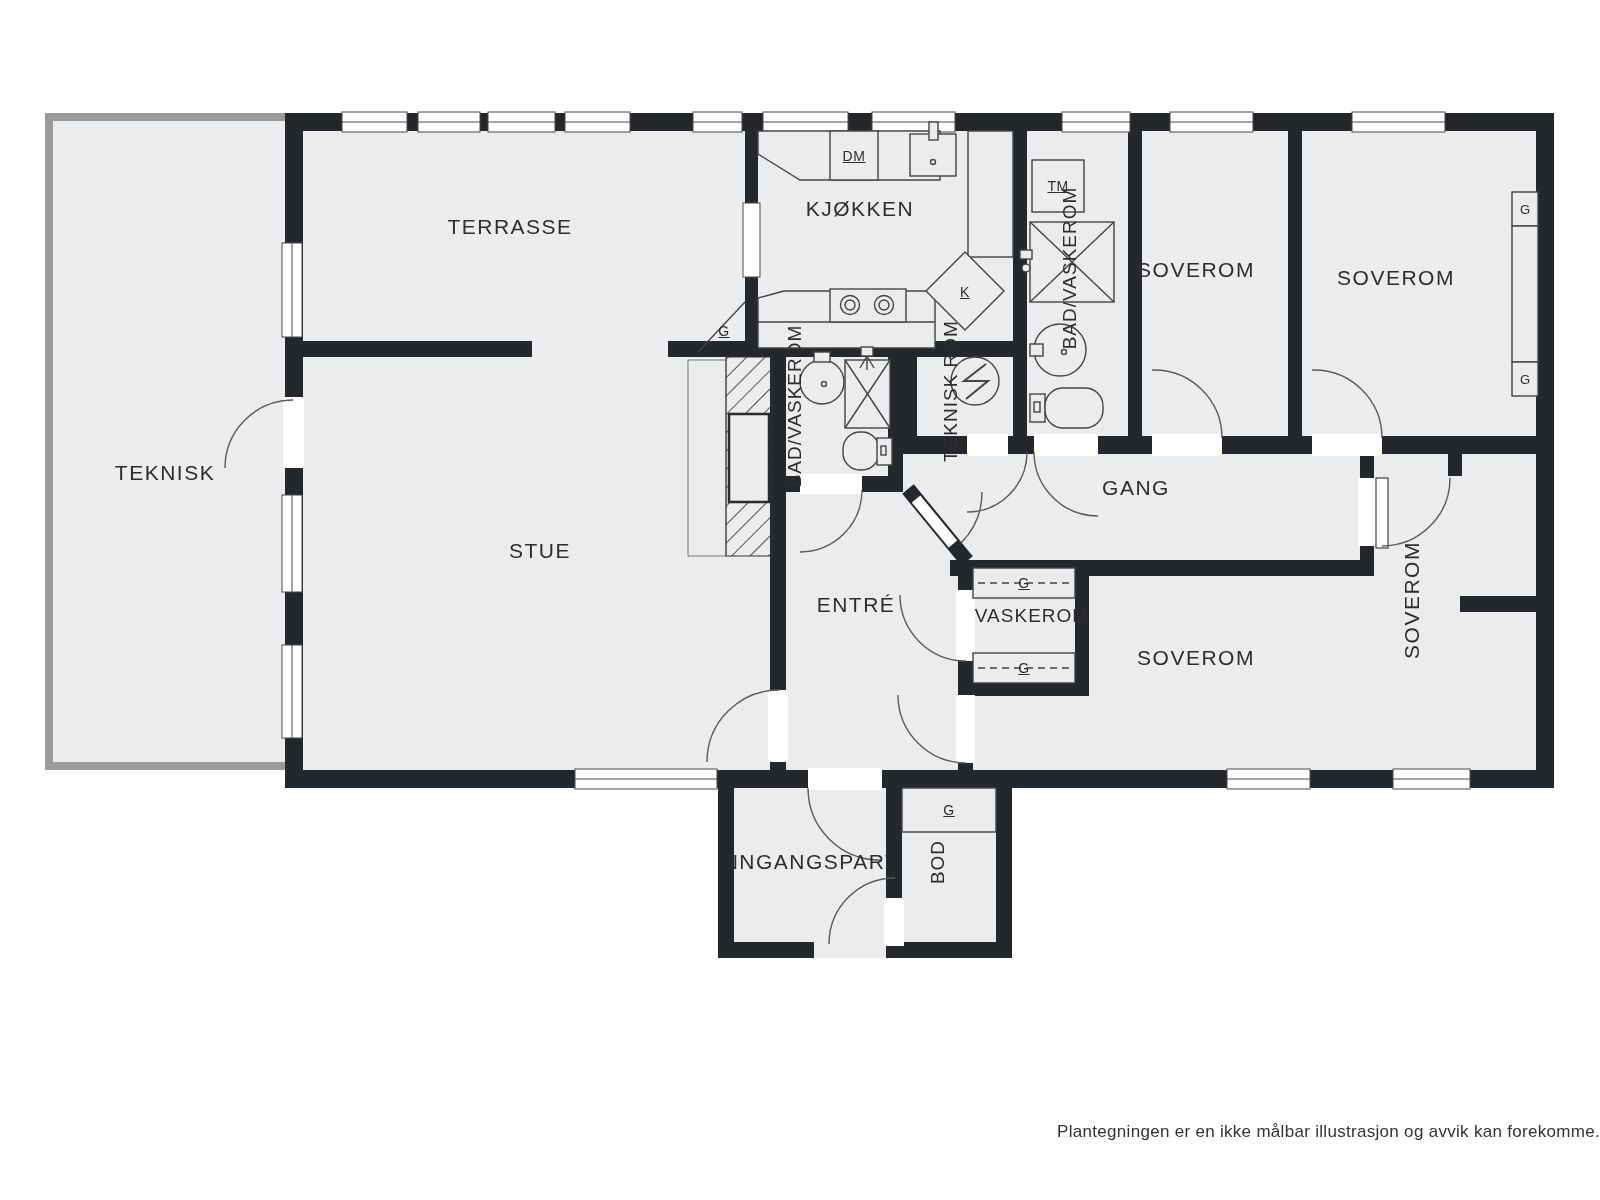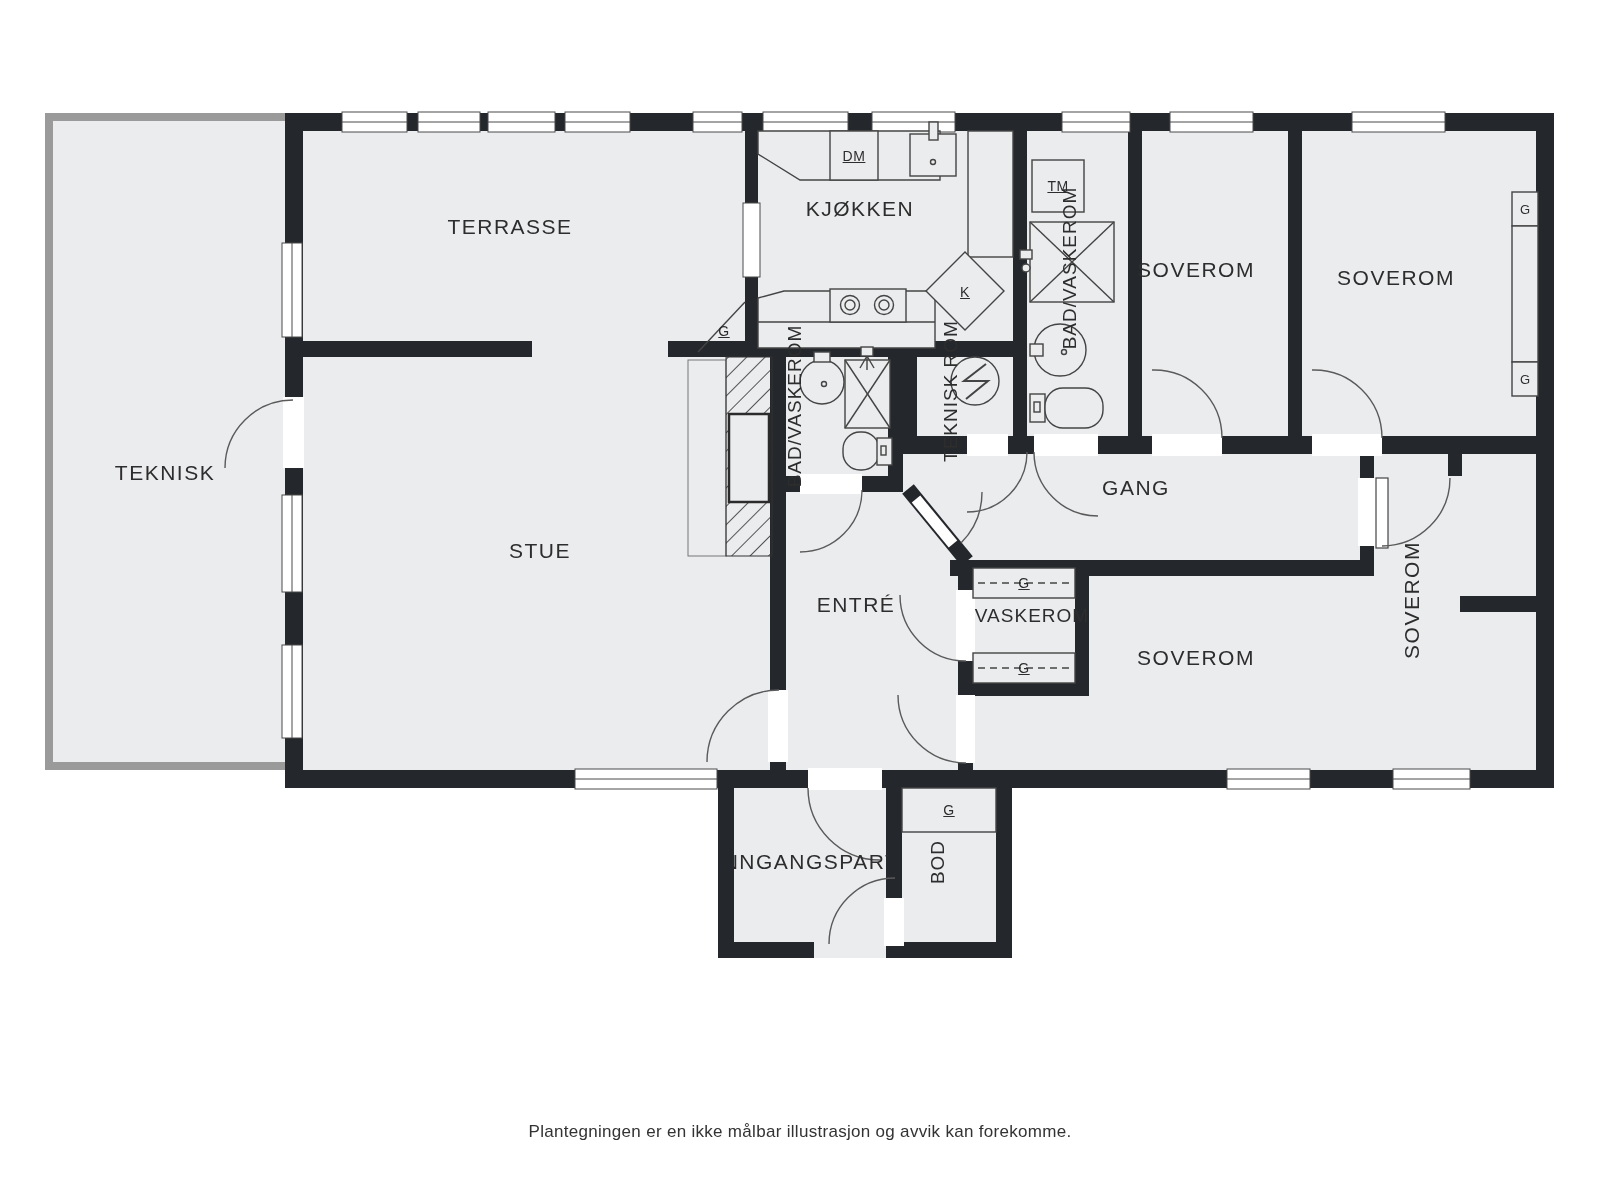--- a/index.html
+++ b/index.html
@@ -7,21 +7,21 @@
         font-family:"Liberation Sans", sans-serif;color:#2d2d2d;}
   .lbl{position:absolute;transform:translate(-50%,-50%);white-space:nowrap;
        font-size:21px;letter-spacing:1.5px;color:#2d2d2d;z-index:5;}
   .lbl.rot{transform:translate(-50%,-50%) rotate(-90deg);}
   .lbl.small{font-size:14px;letter-spacing:0.5px;text-decoration:underline;}
   .lbl.med{font-size:19px;letter-spacing:1px;}
   .lbl.tiny{font-size:13px;letter-spacing:0;}
   .clipbox{position:absolute;left:734px;top:838px;width:154px;height:48px;overflow:hidden;
            display:flex;align-items:center;justify-content:center;z-index:5;}
   .clipbox span{white-space:nowrap;font-size:21px;letter-spacing:1.5px;color:#2d2d2d;}
-  .caption{position:absolute;left:0;top:1122px;width:100%;text-align:center;
+  .caption{position:absolute;left:0;top:1122px;width:100%;text-align:right;
            font-size:17px;color:#333;letter-spacing:0.3px;z-index:5;}
   svg{position:absolute;left:0;top:0;z-index:2;}
 </style>
 </head>
 <body>
 
 <div class="page">
 
 <svg width="1600" height="1200" viewBox="0 0 1600 1200">
   <defs>

